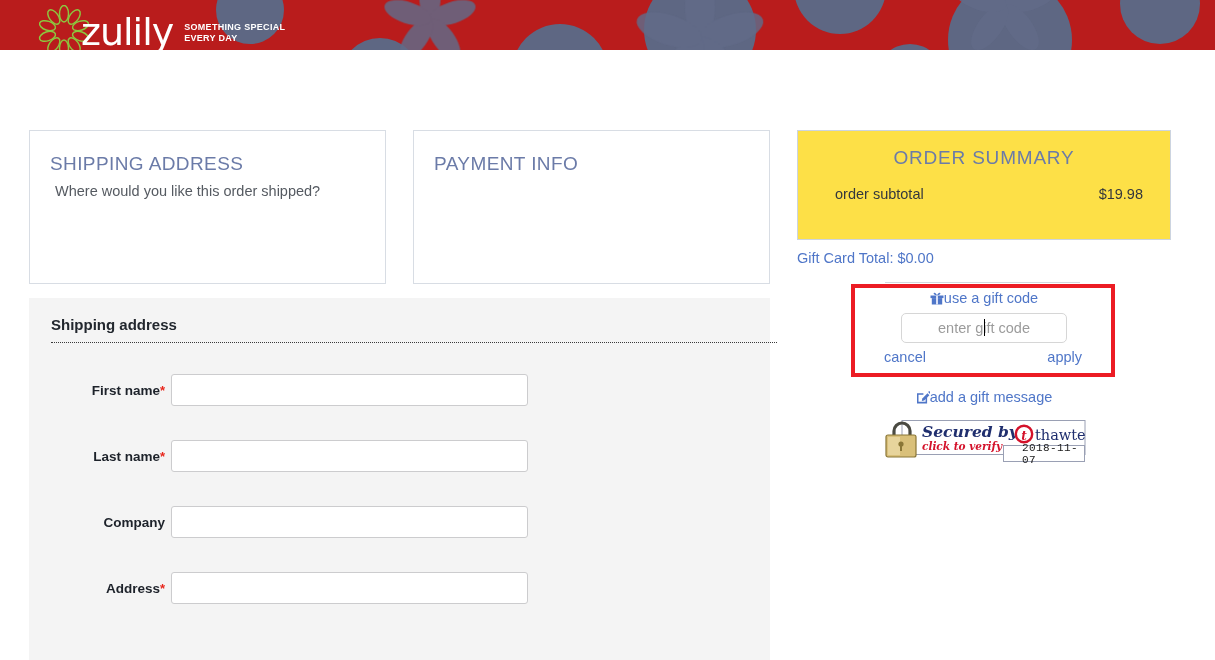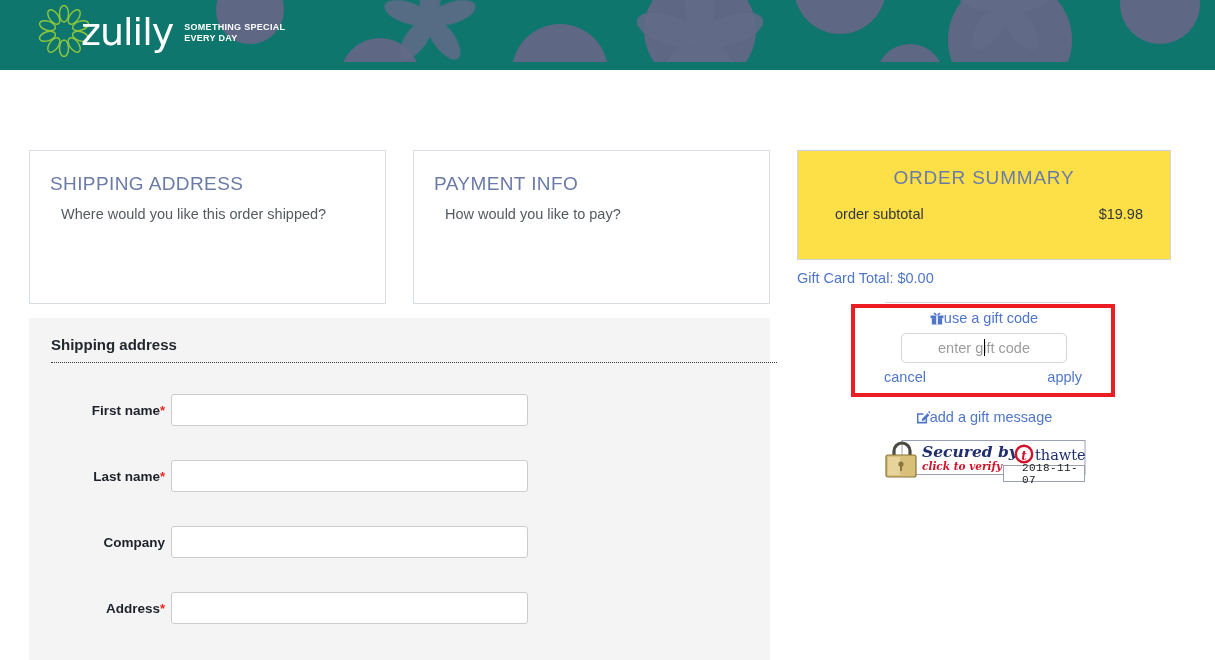--- a/index.html
+++ b/index.html
@@ -8,22 +8,22 @@
     margin: 0; padding: 0;
     width: 1215px; height: 660px;
     background: #ffffff;
     font-family: "Liberation Sans", sans-serif;
     overflow: hidden;
   }
 
   
   .header {
     position: relative;
-    width: 1215px; height: 70px;
-    background: #0f766e;
+    width: 1215px; height: 50px;
+    background: #b91c1c;
     overflow: hidden;
   }
   .header-pattern {
     position: absolute; inset: 0;
     opacity: 1;
   }
   .header-inner {
     position: relative;
     display: flex; align-items: center;
     height: 62px;
@@ -64,21 +64,21 @@
   .card-ship { left: 29px; top: 80px; width: 357px; height: 154px; }
   .card-pay  { left: 413px; top: 80px; width: 357px; height: 154px; }
   .card h2 {
     margin: 0 0 8px 0;
     font-size: 19px;
     font-weight: 400;
     color: #6b7ba8;
     letter-spacing: 0.4px;
   }
   .card p {
-    margin: 11px;
+    margin: 5px;
     font-size: 14.5px;
     color: #555a61;
   }
 
   
   .form-panel {
     position: absolute;
     left: 29px; top: 248px;
     width: 741px; height: 412px;
     background: #f4f4f4;
@@ -331,21 +331,20 @@
 
 <div class="page">
 
   <div class="card card-ship">
     <h2>SHIPPING ADDRESS</h2>
     <p>Where would you like this order shipped?</p>
   </div>
 
   <div class="card card-pay">
     <h2>PAYMENT INFO</h2>
-    <p>How would you like to pay?</p>
   </div>
 
   <div class="form-panel">
     <h3 class="form-title">Shipping address</h3>
     <div class="dotted-rule"></div>
 
 
     <div class="field-row">
       <div class="field-label">
         <span>First name</span><span class="req">*</span>

